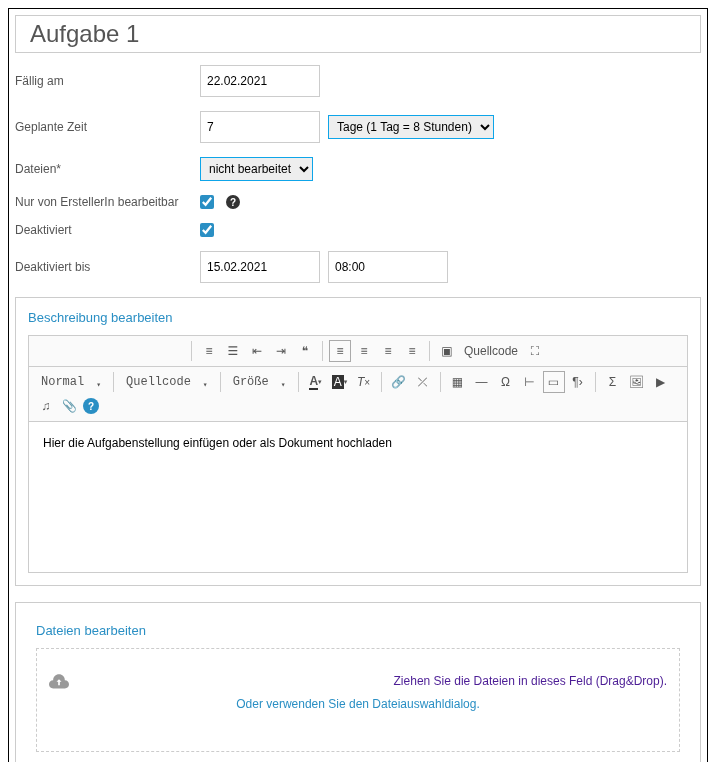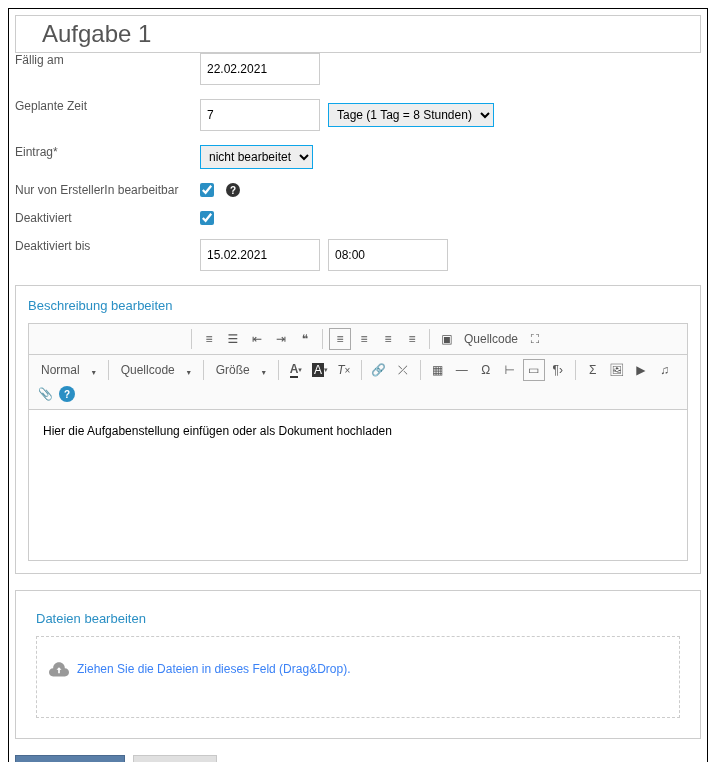--- a/index.html
+++ b/index.html
@@ -1,42 +1,42 @@
 <!DOCTYPE html>
 <html><head>
 <meta charset="utf-8">
 <style>
 * { box-sizing: border-box; margin: 0; padding: 0; }
 body { font-family: Arial, sans-serif; font-size: 12px; color: #333; padding: 8px; background: #fff; }
 .container { border: 1px solid #000; padding: 6px; width: 700px; }
-.title-box { border: 1px solid #ccc; padding: 4px 26px; }
+.title-box { border: 1px solid #ccc; padding: 4px 14px; margin-bottom: 12px; }
 .title { font-size: 24px; color: #555; font-weight: normal; }
-.form-row { display: flex; align-items: flex-start; margin-bottom: 14px; }
+.form-row { display: flex; align-items: center; margin-bottom: 14px; }
 .form-label { width: 185px; color: #555; font-size: 12px; }
 .form-inputs { display: flex; gap: 8px; align-items: center; }
 input[type="text"] { border: 1px solid #ccc; padding: 4px 6px; font-size: 12px; height: 32px; width: 120px; }
 input.time { width: 120px; }
 select { border: 1px solid #0ea5e9; padding: 3px 4px; font-size: 12px; height: 24px; background: #eee; }
 .checkbox { width: 14px; height: 14px; accent-color: #2a8fc4; }
 .help-icon { width: 14px; height: 14px; background: #333; color: #fff; border-radius: 50%; display: inline-flex; align-items: center; justify-content: center; font-size: 10px; font-weight: bold; margin-left: 4px; }
 .section { border: 1px solid #ccc; padding: 12px; }
 .section-title { color: #2a8fc4; font-size: 13px; margin-bottom: 10px; }
 .editor-box { border: 1px solid #ccc; }
 .toolbar { border-bottom: 1px solid #ccc; padding: 4px 6px; display: flex; flex-wrap: wrap; align-items: center; gap: 2px; background: #fafafa; }
 .toolbar-row2 { border-bottom: 1px solid #ccc; }
 .tb-btn { width: 22px; height: 22px; display: inline-flex; align-items: center; justify-content: center; font-size: 12px; color: #555; cursor: pointer; }
 .tb-sep { width: 1px; height: 20px; background: #ccc; margin: 0 4px; }
-.tb-dropdown { display: inline-flex; align-items: flex-end; padding: 2px 6px; font-size: 12px; color: #555; cursor: pointer; gap: 12px; }
+.tb-dropdown { display: inline-flex; align-items: flex-end; padding: 2px 6px; font-size: 12px; color: #555; cursor: pointer; gap: 12px; font-family: Liberation Mono, monospace; }
 .tb-dropdown .caret { font-size: 8px; }
 .tb-text { font-size: 12px; color: #555; padding: 0 4px; }
 .tb-spacer { width: 150px; }
 .editor-content { padding: 14px; min-height: 150px; font-size: 12px; color: #000000; }
 .file-section { border: 1px solid #ccc; padding: 20px; margin-top: 16px; }
 .dropzone { border: 1px dashed #ccc; padding: 24px 12px 40px; text-align: center; margin-top: 8px; }
-.dropzone-row { display: flex; align-items: center; justify-content: flex-start; gap: 8px; color: #3b82f6; font-size: 12px; }
+.dropzone-row { display: flex; align-items: center; justify-content: space-between; gap: 8px; color: #4c1d95; font-size: 12px; }
 .cloud-icon { width: 20px; height: 16px; }
 .dropzone-link { color: #2a8fc4; font-size: 12px; margin-top: 8px; display: inline-block; cursor: pointer; }
 .actions { margin-top: 16px; display: flex; gap: 8px; }
 .btn-primary { background: #5a7fa8; color: #fff; border: 1px solid #4a6a8f; padding: 6px 12px; font-size: 12px; cursor: pointer; }
 .btn-secondary { background: #e0e0e0; color: #444; border: 1px solid #c8c8c8; padding: 6px 12px; font-size: 12px; cursor: pointer; }
 .boxed { border: 1px solid #aaa; }
 .help-q { width:16px; height:16px; border-radius:50%; background:#2a8fc4; color:#fff; display:inline-flex; align-items:center; justify-content:center; font-size:10px; font-weight:bold; }
 </style>
 </head>
 <body>
@@ -57,21 +57,21 @@
     <div class="form-label">Geplante Zeit</div>
     <div class="form-inputs">
       <input type="text" style="width: 120px;" value="7">
       <select>
         <option>Tage (1 Tag = 8 Stunden)</option>
       </select>
     </div>
   </div>
 
   <div class="form-row">
-    <div class="form-label">Eintrag*</div>
+    <div class="form-label">Dateien*</div>
     <div class="form-inputs">
       <select>
         <option>nicht bearbeitet</option>
       </select>
     </div>
   </div>
 
   <div class="form-row">
     <div class="form-label">Nur von ErstellerIn bearbeitbar</div>
     <div class="form-inputs">
@@ -170,20 +170,21 @@
 
   <div class="file-section">
     <div class="section-title">Dateien bearbeiten</div>
     <div class="dropzone">
       <div class="dropzone-row">
         <svg class="cloud-icon" viewBox="0 0 24 18">
             <path fill="#999" d="M19 8c0-4-3-7-7-7S5 4 5 8c-3 0-5 2-5 5s2 5 5 5h14c3 0 5-2 5-5s-2-5-5-5zm-7-1l3 3h-2v4h-2v-4H9l3-3z"></path>
           </svg>
         <span>Ziehen Sie die Dateien in dieses Feld (Drag&amp;Drop).</span>
       </div>
+      <a class="dropzone-link">Oder verwenden Sie den Dateiauswahldialog.</a>
     </div>
   </div>
 
   <div class="actions">
     <button class="btn-primary">Eintrag anlegen</button>
     <button class="btn-secondary">Abbrechen</button>
   </div>
 </div>
 
 </body></html>

